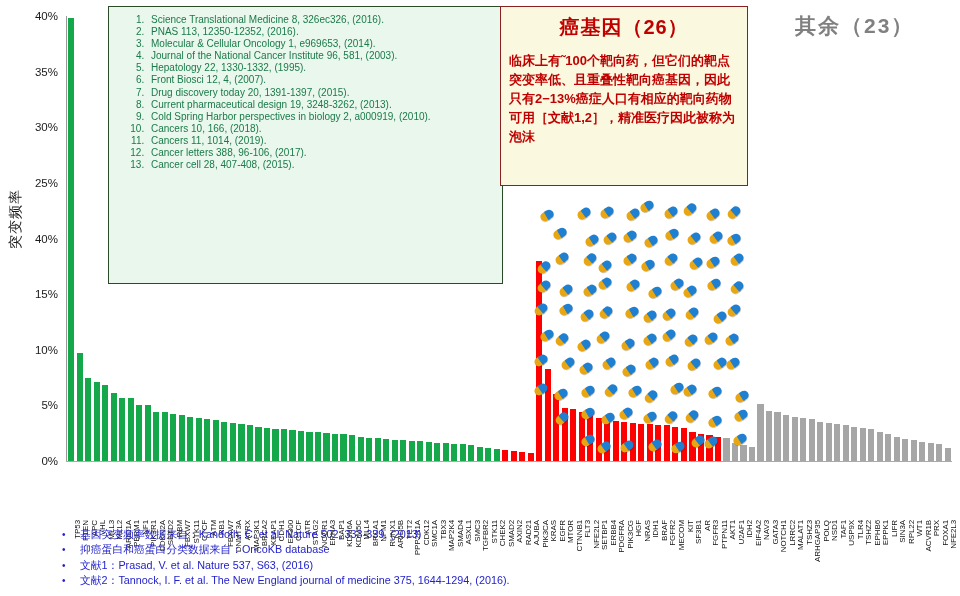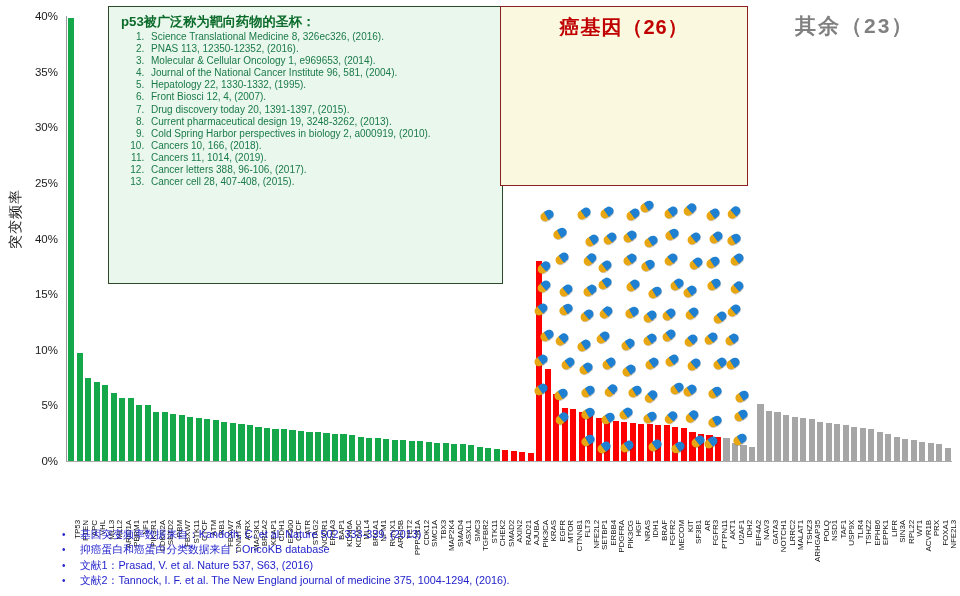--- a/index.html
+++ b/index.html
@@ -1033,59 +1033,57 @@
         <span class="cap-b"></span>
       </div>
       <div class="pill" style="left: 197.511px; top: 229.709px; transform: rotate(-31.4deg);">
         <span class="cap-a"></span>
         <span class="cap-b"></span>
       </div>
     </div>
 
   <div class="callout" id="box-tsg">
     <div class="callout-body">
-      <div>
-        <span>p53被广泛称为</span><span class="hl">靶向药物的圣杯：</span>
-      </div>
     </div>
     <ol id="tsg-refs">
         <li>Science Translational Medicine 8, 326ec326, (2016).</li>
         <li>PNAS 113, 12350-12352, (2016).</li>
         <li>Molecular &amp; Cellular Oncology 1, e969653, (2014).</li>
-        <li>Journal of the National Cancer Institute 96, 581, (2004).</li>
+        <li>Journal of the National Cancer Institute 96, 581, (2003).</li>
         <li>Hepatology 22, 1330-1332, (1995).</li>
         <li>Front Biosci 12, 4, (2007).</li>
         <li>Drug discovery today 20, 1391-1397, (2015).</li>
         <li>Current pharmaceutical design 19, 3248-3262, (2013).</li>
         <li>Cold Spring Harbor perspectives in biology 2, a000919, (2010).</li>
         <li>Cancers 10, 166, (2018).</li>
         <li>Cancers 11, 1014, (2019).</li>
         <li>Cancer letters 388, 96-106, (2017).</li>
         <li>Cancer cell 28, 407-408, (2015).</li>
       </ol>
   </div>
 
   <div class="callout" id="box-onco">
     <div class="callout-title">癌基因（26）</div>
+    <div class="callout-body">临床上有˜100个靶向药，但它们的靶点突变率低、且重叠性靶向癌基因，因此只有2−13%癌症人口有相应的靶向药物可用［文献1,2］，精准医疗因此被称为泡沫</div>
   </div>
 
   <div id="title-other">其余（23）</div>
 
   <div id="footnotes">
       <div class="fn-row">
         <span class="fn-bullet">•</span>
         <span>基因突变频率数据来自：Kandoth, C. et al. Nature 502, 333-339, (2013)</span>
       </div>
       <div class="fn-row">
         <span class="fn-bullet">•</span>
         <span>抑癌蛋白和癌蛋白分类数据来自：OncoKB database</span>
       </div>
       <div class="fn-row">
         <span class="fn-bullet">•</span>
         <span>文献1：Prasad, V. et al. Nature 537, S63, (2016)</span>
       </div>
       <div class="fn-row">
         <span class="fn-bullet">•</span>
-        <span>文献2：Tannock, I. F. et al. The New England journal of medicine 375, 1004-1294, (2016).</span>
+        <span>文献2：Tannock, I. F. et al. The New England journal of medicine 375, 1644-1294, (2016).</span>
       </div>
     </div>
 
 </div>
 
 </body></html>

